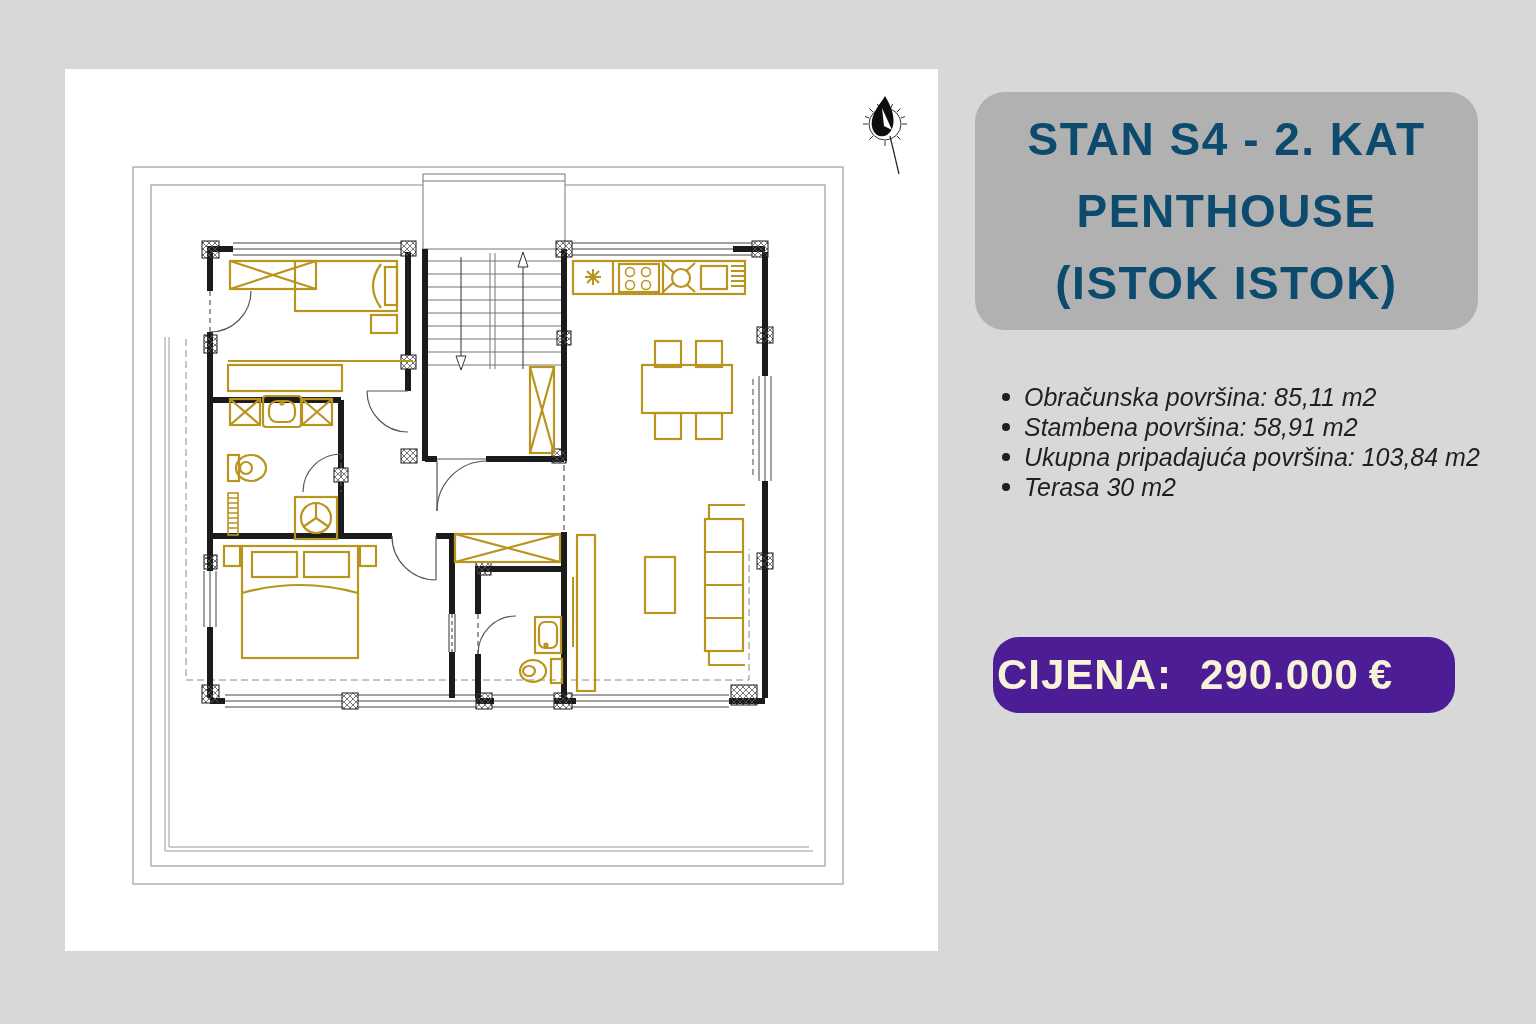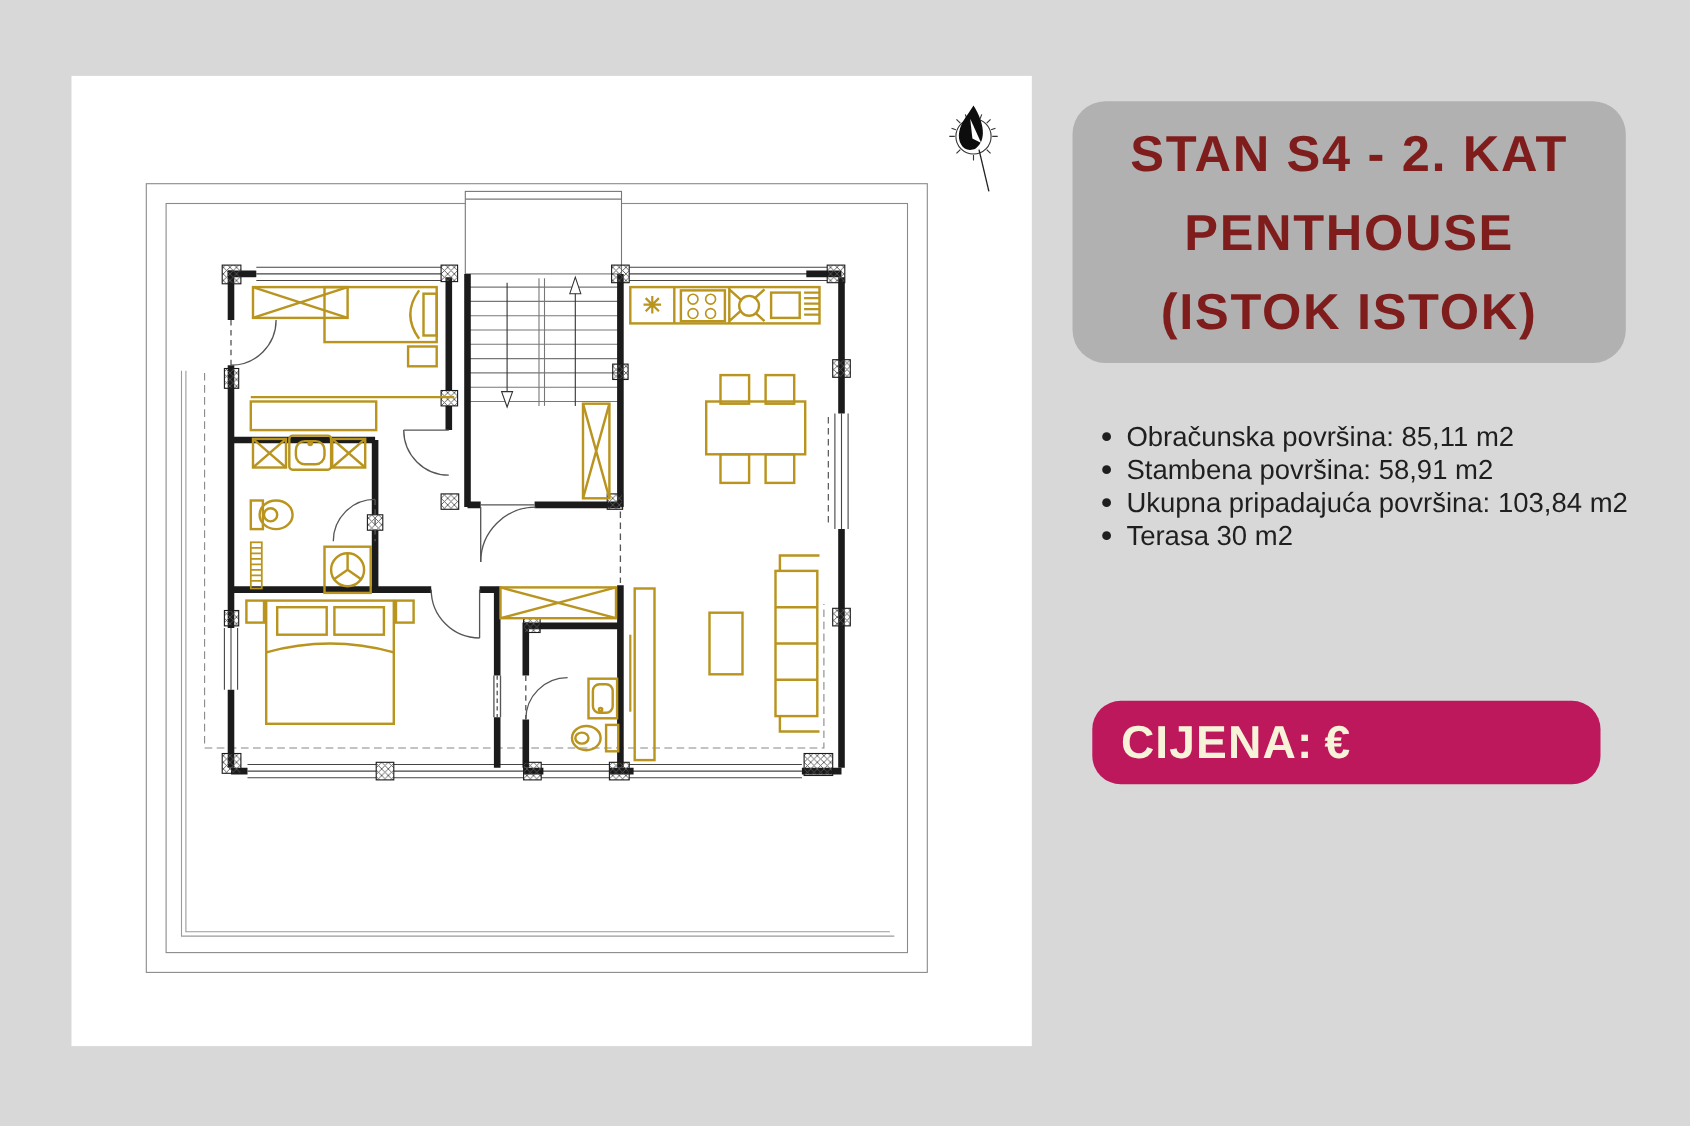--- a/index.html
+++ b/index.html
@@ -2,31 +2,31 @@
 <html><head>
 <meta charset="utf-8">
 <style>
   html,body{margin:0;padding:0;background:#d8d8d8;}
   .canvas{position:relative;width:1536px;height:1024px;background:#d8d8d8;overflow:hidden;
           font-family:"Liberation Sans","DejaVu Sans",sans-serif;}
   .panel{position:absolute;left:65px;top:69px;width:873px;height:882px;background:#ffffff;}
   .title-box{position:absolute;left:975px;top:92px;width:503px;height:238px;
              background:#b1b1b1;border-radius:30px;display:flex;flex-direction:column;
              align-items:center;justify-content:center;}
-  .title-line{color:#7f1d1d;font-weight:bold;font-size:46px;line-height:72px;
+  .title-line{color:#0c4a6e;font-weight:bold;font-size:46px;line-height:72px;
               letter-spacing:1.5px;white-space:nowrap;}
   .features{position:absolute;left:998px;top:382px;width:480px;margin:0;padding:0;
-            list-style:none;}
+            list-style:none;font-style:italic;}
   .features li{position:relative;padding-left:26px;font-size:25px;line-height:30px;
                color:#1f1f1f;white-space:nowrap;}
   .features li::before{content:"";position:absolute;left:4px;top:11px;width:8px;height:8px;
                border-radius:50%;background:#1f1f1f;}
   .price-box{position:absolute;left:993px;top:637px;width:462px;height:76px;
-             background:#be185d;border-radius:26px;display:flex;align-items:center;
-             padding-left:26px;box-sizing:border-box;}
+             background:#4c1d95;border-radius:26px;display:flex;align-items:center;
+             padding-left:4px;box-sizing:border-box;}
   .price-box span{color:#f6f3d9;font-weight:bold;font-size:42px;letter-spacing:1px;}
   .price-amount{margin-left:28px;}
   .price-currency{margin-left:10px;}
 </style>
 </head>
 <body>
 
 <div class="canvas">
 
   <div class="panel">
@@ -282,16 +282,17 @@
 
   <ul class="features">
     <li>Obračunska površina: 85,11 m2</li>
     <li>Stambena površina: 58,91 m2</li>
     <li>Ukupna pripadajuća površina: 103,84 m2</li>
     <li>Terasa 30 m2</li>
   </ul>
 
   <div class="price-box">
     <span class="price-label">CIJENA:</span>
+    <span class="price-amount">290.000</span>
     <span class="price-currency">€</span>
   </div>
 
 </div>
 
 </body></html>

